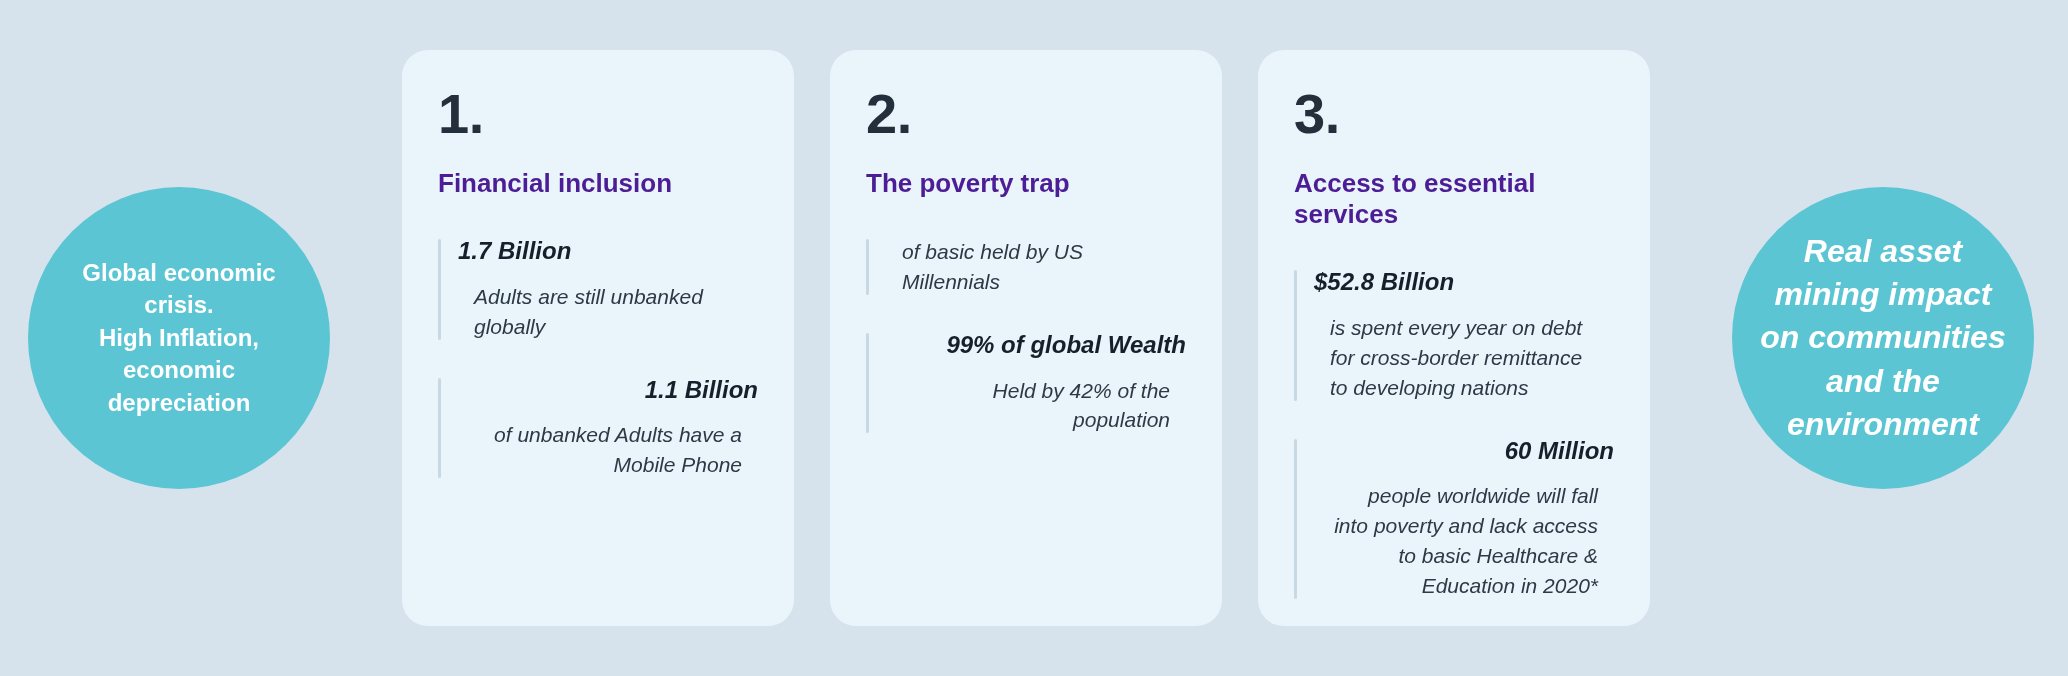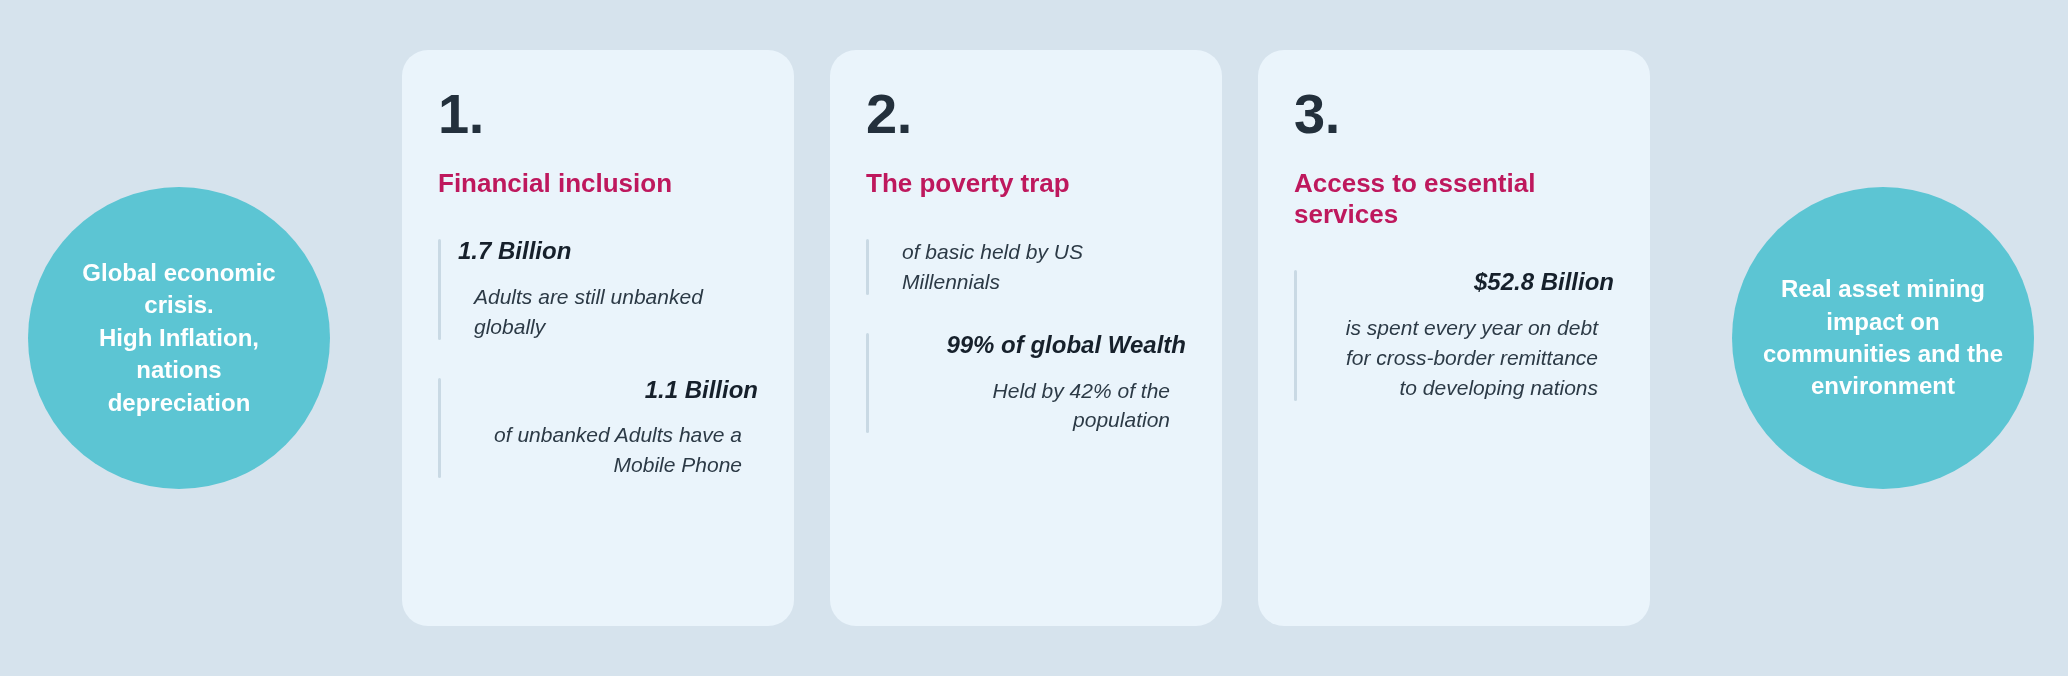--- a/index.html
+++ b/index.html
@@ -43,23 +43,24 @@
     width: 302px;
     height: 302px;
     font-size: 24px;
     padding: 0 34px;
     margin-left: 0px;
     justify-content: center;
   }
   .circle-right {
     width: 302px;
     height: 302px;
-    font-size: 24px;
+    font-size: 32px;
     padding: 0 28px;
     margin-left: 82px;
+    font-style: italic;
   }
   .circle p {
     margin: 0;
   }
 
   
   .cards {
     display: flex;
     align-items: flex-start;
     margin-left: 72px;
@@ -82,21 +83,21 @@
     font-weight: bold;
     color: #23303c;
     line-height: 1;
     margin: 0 0 26px 0;
     letter-spacing: -0.5px;
   }
 
   .card-title {
     font-size: 26px;
     font-weight: bold;
-    color: #be185d;
+    color: #4c1d95;
     line-height: 1.2;
     margin: 4px 0 38px 0;
   }
 
   .stat {
     position: relative;
     padding-left: 20px;
     margin-bottom: 34px;
     font-style: italic;
   }
@@ -126,21 +127,21 @@
   }
 </style>
 </head>
 <body>
 
 <div class="stage">
 
   <div class="circle circle-left">
     <div>
       <p>Global economic crisis.</p>
-      <p>High Inflation, nations depreciation</p>
+      <p>High Inflation, economic depreciation</p>
     </div>
   </div>
 
   <div class="cards">
 
     <div class="card card-1">
       <div class="card-number">1.</div>
       <div class="card-title">Financial inclusion</div>
       <div class="stat">
         <p class="stat-head">1.7 Billion</p>
@@ -164,20 +165,24 @@
       </div>
     </div>
 
     <div class="card card-3">
       <div class="card-number">3.</div>
       <div class="card-title">Access to essential services</div>
       <div class="stat">
         <p class="stat-head">$52.8 Billion</p>
         <p class="stat-body">is spent every year on debt for cross-border remittance to developing nations</p>
       </div>
+      <div class="stat">
+        <p class="stat-head">60 Million</p>
+        <p class="stat-body">people worldwide will fall into poverty and lack access to basic Healthcare &amp; Education in 2020*</p>
+      </div>
     </div>
 
   </div>
 
   <div class="circle circle-right">
     <p>Real asset  mining impact on communities and the environment</p>
   </div>
 
 </div>
 

